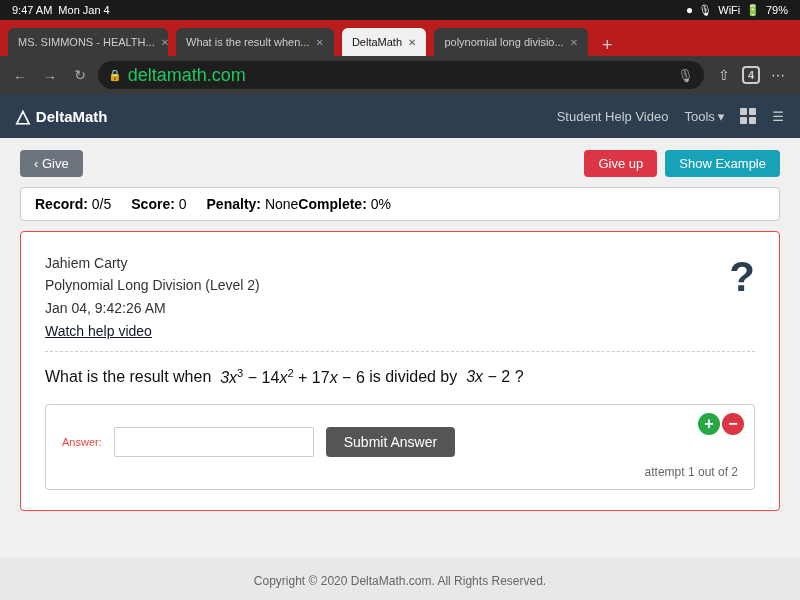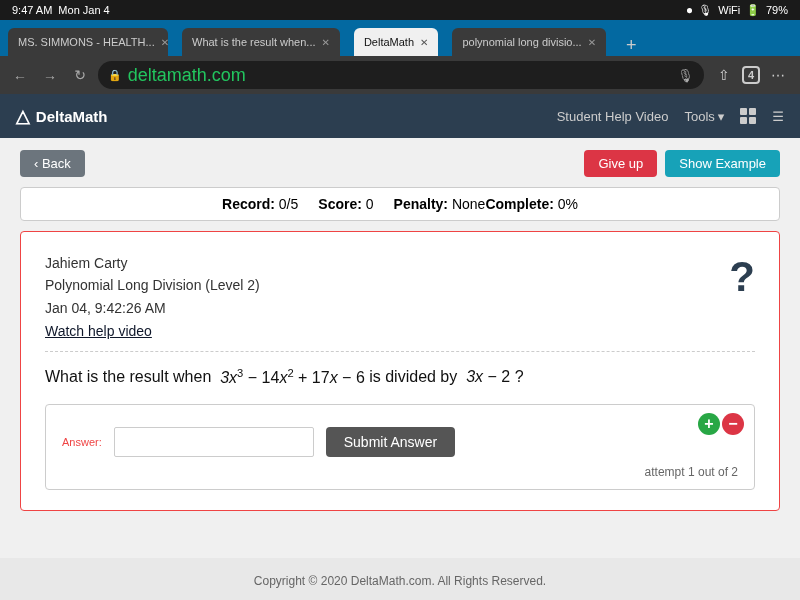--- a/index.html
+++ b/index.html
@@ -22,23 +22,23 @@
     
     .browser-chrome {
       background: #2c2c2c;
       padding: 0;
     }
 
     
     .tab-bar {
       display: flex;
       align-items: flex-end;
-      background: #0369a1;
+      background: #b91c1c;
       padding: 6px 8px 0 8px;
-      gap: 14px;
+      gap: 8px;
       height: 36px;
     }
     .tab {
       background: #3a3a3a;
       color: #ccc;
       font-size: 11px;
       padding: 5px 10px;
       border-radius: 6px 6px 0 0;
       display: flex;
       align-items: center;
@@ -189,21 +189,21 @@
       cursor: pointer;
     }
 
     
     .record-bar {
       background: white;
       border: 1px solid #ccc;
       border-radius: 4px;
       padding: 8px 14px;
       display: flex;
-      justify-content: center;
+      justify-content: flex-start;
       align-items: center;
       font-size: 14px;
       margin-bottom: 10px;
     }
     .record-bar-left { display: flex; gap: 20px; }
 
     
     .question-card {
       background: white;
       border: 1px solid #ef4444;
@@ -386,21 +386,21 @@
         <div></div>
         <div></div>
     </div>
     <span>☰</span>
   </div>
 </div>
 
 <div class="main-content">
 
   <div class="top-btn-row">
-    <button class="back-btn">‹ Back</button>
+    <button class="back-btn">‹ Give</button>
     <div class="action-btns">
       <button class="give-up-btn">Give up</button>
       <button class="show-example-btn">Show Example</button>
     </div>
   </div>
 
   <div class="record-bar">
     <div class="record-bar-left">
       <span>
         <strong>Record:</strong>

